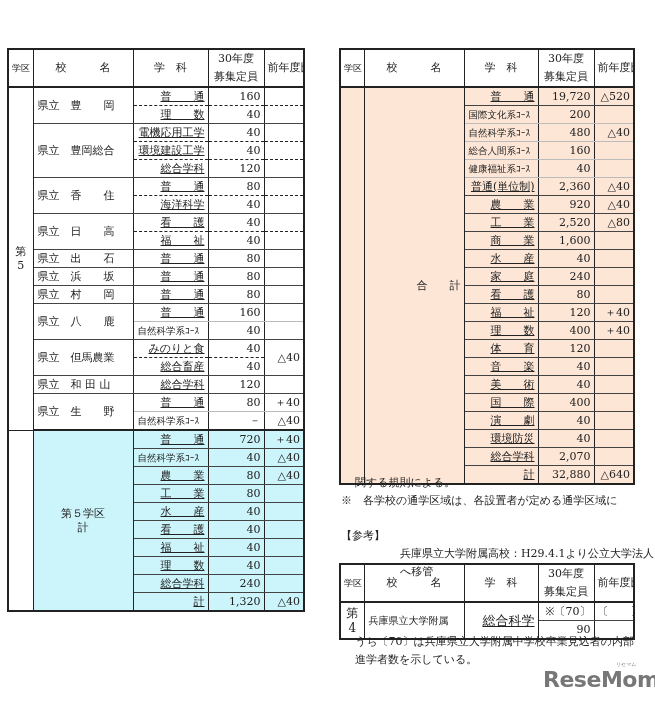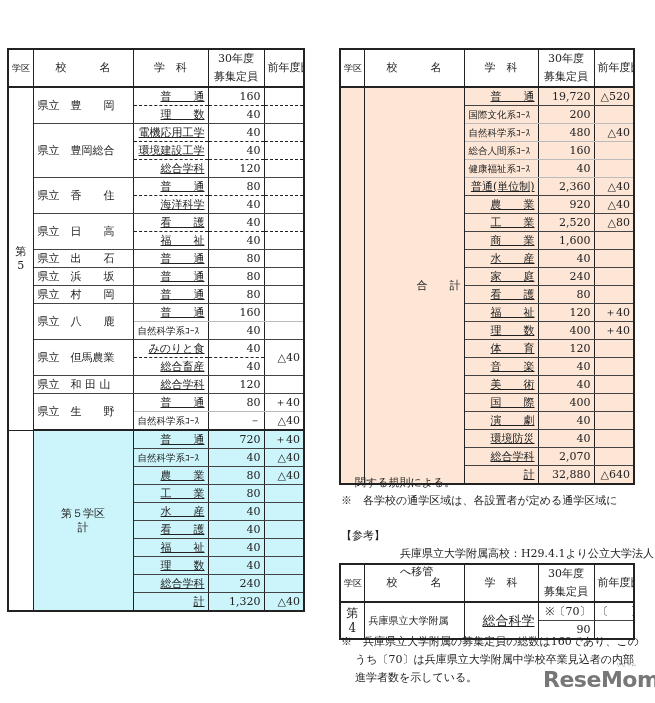--- a/index.html
+++ b/index.html
@@ -381,19 +381,18 @@
       <td class="solid">〔　　〕</td>
     </tr>
     <tr>
       <td class="num">90</td>
       <td></td>
     </tr>
   </tbody>
 </table>
 
 <div class="note" style="left:341px; top:633px;">
-  <div>※　兵庫県立大学附属の募集定員の総数は160であり、この</div>
   <div style="padding-left:14px">うち〔70〕は兵庫県立大学附属中学校卒業見込者の内部</div>
   <div style="padding-left:14px">進学者数を示している。</div>
 </div>
 
 <div class="logo-sub">リセマム</div>
 <div class="logo">ReseMom</div>
 
 </body></html>

